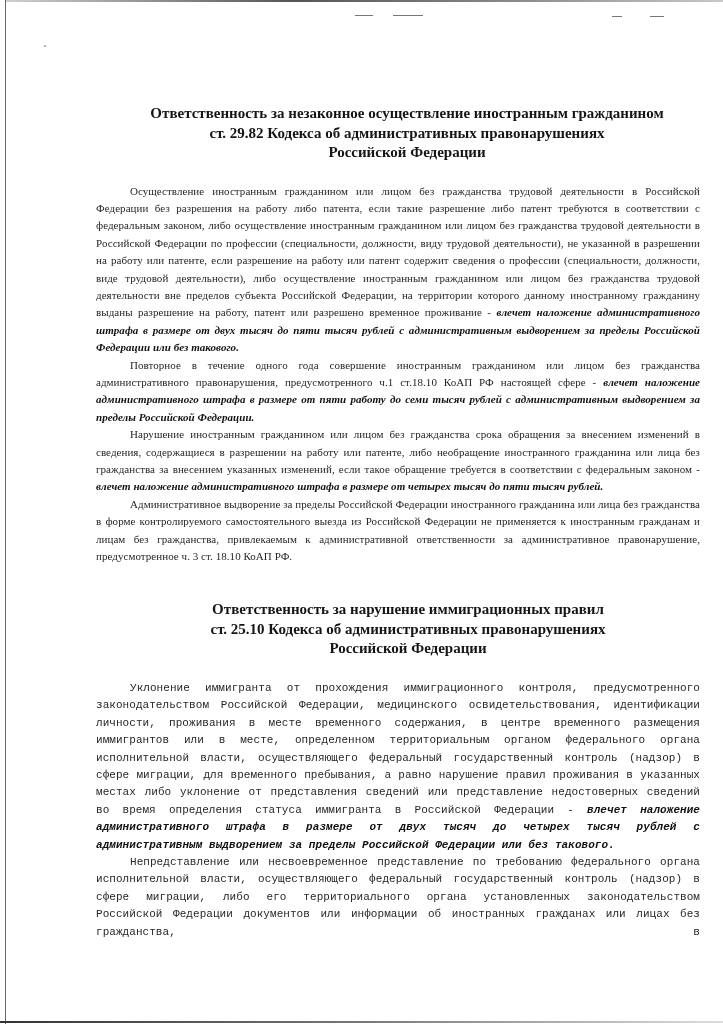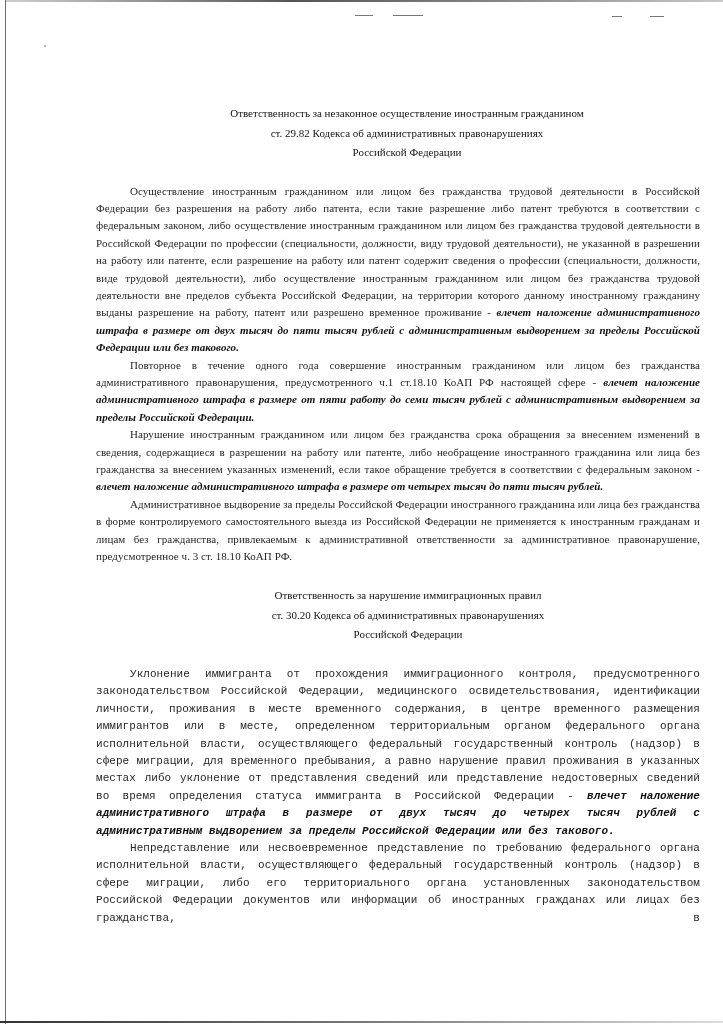--- a/index.html
+++ b/index.html
@@ -20,26 +20,26 @@
   .scan-edge-bottom {
     position: absolute; left: 0; top: 1021px; width: 723px; height: 2px;
     background: linear-gradient(to right, #333, #777 50%, #ddd);
   }
   .mark { position: absolute; height: 1px; background: #777; }
   .dot { position: absolute; width: 2px; height: 2px; background: #999; border-radius: 1px; }
   .page {
     position: absolute; left: 96px; top: 104px; width: 604px;
   }
   h2 {
-    margin: 0; font-weight: normal; font-size: 11px; line-height: 19.5px;
+    margin: 0; font-weight: bold; font-size: 15px; line-height: 19.5px;
     text-align: center; color: #151515;
   }
   h2 span { display: block; }
   .section1-title { margin-left: 18px; }
-  .section2 { margin-top: 21px; }
+  .section2 { margin-top: 35px; }
   .section2-title { margin-left: 20px; }
   p {
     margin: 0; font-size: 11px; line-height: 17.4px; text-align: justify;
     text-indent: 34px; letter-spacing: 0.05px; color: #262626;
   }
   .body1 { margin-top: 20px; }
   .body2 { margin-top: 21px; font-family: Liberation Mono, monospace; }
   em.pen { font-weight: bold; font-style: italic; color: #111; }
 </style>
 </head>
@@ -66,21 +66,21 @@
       <p><span>Осуществление иностранным гражданином или лицом без гражданства трудовой деятельности в Российской Федерации без разрешения на работу либо патента, если такие разрешение либо патент требуются в соответствии с федеральным законом, либо осуществление иностранным гражданином или лицом без гражданства трудовой деятельности в Российской Федерации по профессии (специальности, должности, виду трудовой деятельности), не указанной в разрешении на работу или патенте, если разрешение на работу или патент содержит сведения о профессии (специальности, должности, виде трудовой деятельности), либо осуществление иностранным гражданином или лицом без гражданства трудовой деятельности вне пределов субъекта Российской Федерации, на территории которого данному иностранному гражданину выданы разрешение на работу, патент или разрешено временное проживание - </span><em class="pen">влечет наложение административного штрафа в размере от двух тысяч до пяти тысяч рублей с административным выдворением за пределы Российской Федерации или без такового.</em></p>
       <p><span>Повторное в течение одного года совершение иностранным гражданином или лицом без гражданства административного правонарушения, предусмотренного ч.1 ст.18.10 КоАП РФ настоящей сфере - </span><em class="pen">влечет наложение административного штрафа в размере от пяти работу до семи тысяч рублей с административным выдворением за пределы Российской Федерации.</em></p>
       <p><span>Нарушение иностранным гражданином или лицом без гражданства срока обращения за внесением изменений в сведения, содержащиеся в разрешении на работу или патенте, либо необращение иностранного гражданина или лица без гражданства за внесением указанных изменений, если такое обращение требуется в соответствии с федеральным законом - </span><em class="pen">влечет наложение административного штрафа в размере от четырех тысяч до пяти тысяч рублей.</em></p>
       <p><span>Административное выдворение за пределы Российской Федерации иностранного гражданина или лица без гражданства в форме контролируемого самостоятельного выезда из Российской Федерации не применяется к иностранным гражданам и лицам без гражданства, привлекаемым к административной ответственности за административное правонарушение, предусмотренное ч. 3 ст. 18.10 КоАП РФ.</span></p>
     </div>
   </section>
 
   <section class="section2">
     <h2 class="section2-title">
       <span>Ответственность за нарушение иммиграционных правил</span>
-      <span>ст. 30.20 Кодекса об административных правонарушениях</span>
+      <span>ст. 25.10 Кодекса об административных правонарушениях</span>
       <span>Российской Федерации</span>
     </h2>
     <div class="body2">
       <p><span>Уклонение иммигранта от прохождения иммиграционного контроля, предусмотренного законодательством Российской Федерации, медицинского освидетельствования, идентификации личности, проживания в месте временного содержания, в центре временного размещения иммигрантов или в месте, определенном территориальным органом федерального органа исполнительной власти, осуществляющего федеральный государственный контроль (надзор) в сфере миграции, для временного пребывания, а равно нарушение правил проживания в указанных местах либо уклонение от представления сведений или представление недостоверных сведений во время определения статуса иммигранта в Российской Федерации - </span><em class="pen">влечет наложение административного штрафа в размере от двух тысяч до четырех тысяч рублей с административным выдворением за пределы Российской Федерации или без такового.</em></p>
       <p style="text-align-last: justify;"><span>Непредставление или несвоевременное представление по требованию федерального органа исполнительной власти, осуществляющего федеральный государственный контроль (надзор) в сфере миграции, либо его территориального органа установленных законодательством Российской Федерации документов или информации об иностранных гражданах или лицах без гражданства, в</span></p>
     </div>
   </section>
 
 </div>
 

